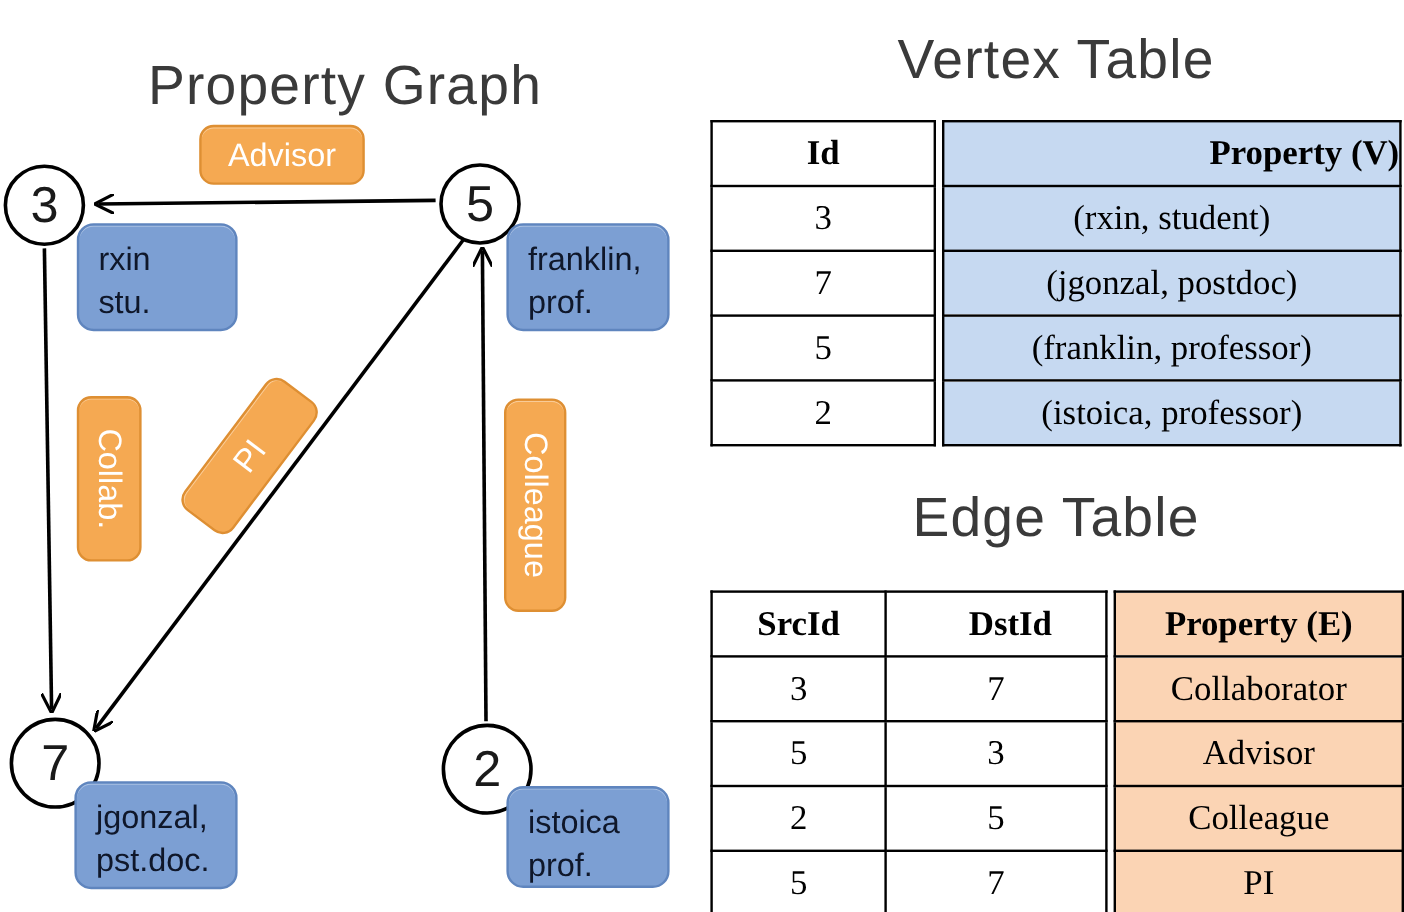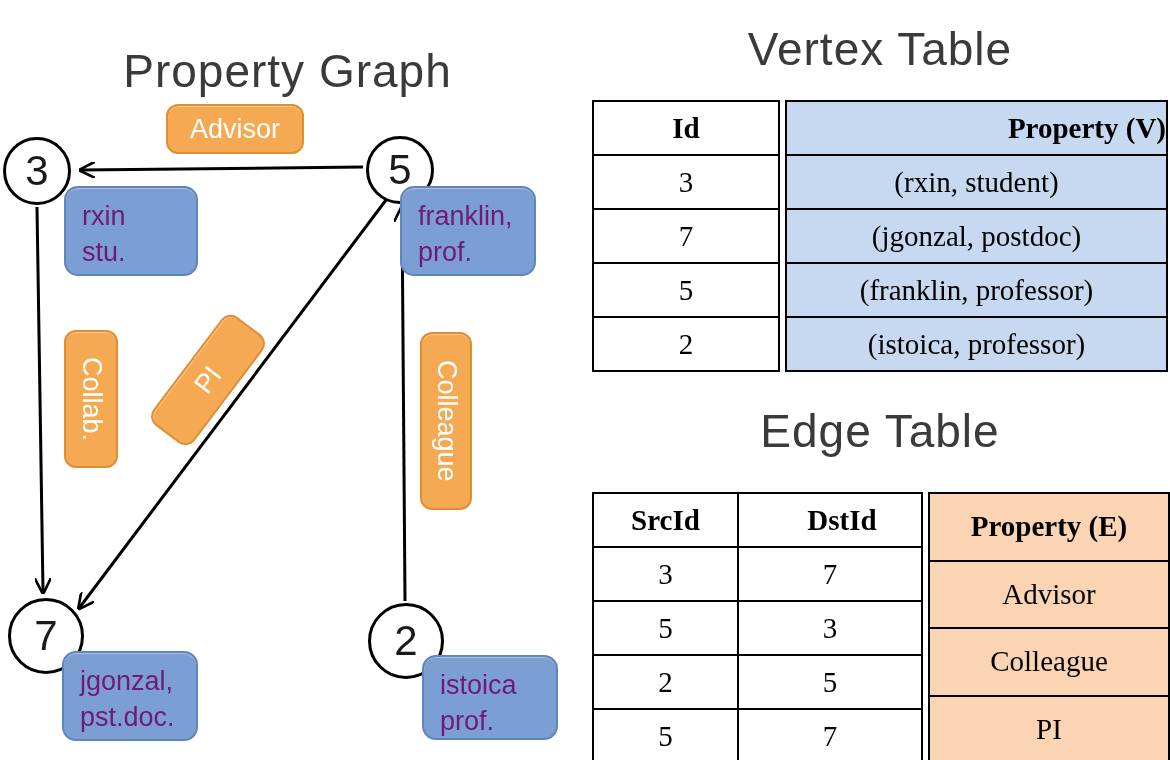--- a/index.html
+++ b/index.html
@@ -22,26 +22,26 @@
     display:flex; align-items:center; justify-content:center;
     font-size:42px; color:#1a1a1a; box-sizing:border-box;
   }
   #node-3 { left:3px;   top:137px; width:68px; height:68px; }
   #node-5 { left:366px; top:136px; width:68px; height:68px; }
   #node-7 { left:8px;   top:598px; width:76px; height:76px; }
   #node-2 { left:368px; top:603px; width:76px; height:76px; }
 
   .vbox {
     position:absolute; box-sizing:border-box; border-radius:14px;
-    background:#7C9FD3; border:2px solid #5F85BE; color:#701a75;
+    background:#7C9FD3; border:2px solid #5F85BE; color:#0f172a;
     font-size:27px; line-height:1.35; padding:10px 6px 0 16px;
     box-shadow:inset 0 1px 0 rgba(255,255,255,.35);
   }
   #vbox-rxin     { left:64px;  top:186px; width:134px; height:90px; }
-  #vbox-franklin { left:400px; top:186px; width:136px; height:90px; }
+  #vbox-franklin { left:422px; top:186px; width:136px; height:90px; }
   #vbox-jgonzal  { left:62px;  top:651px; width:136px; height:90px; }
   #vbox-istoica  { left:422px; top:655px; width:136px; height:85px; }
 
   .ebox {
     position:absolute; box-sizing:border-box; border-radius:12px;
     background:#F5A952; border:2px solid #DE8F33; color:#fff;
     font-size:27px; display:flex; align-items:center; justify-content:center;
     box-shadow:inset 0 1px 0 rgba(255,255,255,.4);
   }
   #ebox-advisor   { left:166px; top:104px; width:138px; height:50px; }
@@ -198,20 +198,23 @@
         <td>7</td>
       </tr>
     </tbody>
       </table>
     <table>
       <tbody>
           <tr>
             <th class="col-eprp orange-cell">Property (E)</th>
           </tr>
       <tr>
+            <td class="orange-cell">Collaborator</td>
+          </tr>
+      <tr>
             <td class="orange-cell">Advisor</td>
           </tr>
       <tr>
             <td class="orange-cell">Colleague</td>
           </tr>
       <tr>
             <td class="orange-cell">PI</td>
           </tr>
     </tbody>
       </table>

